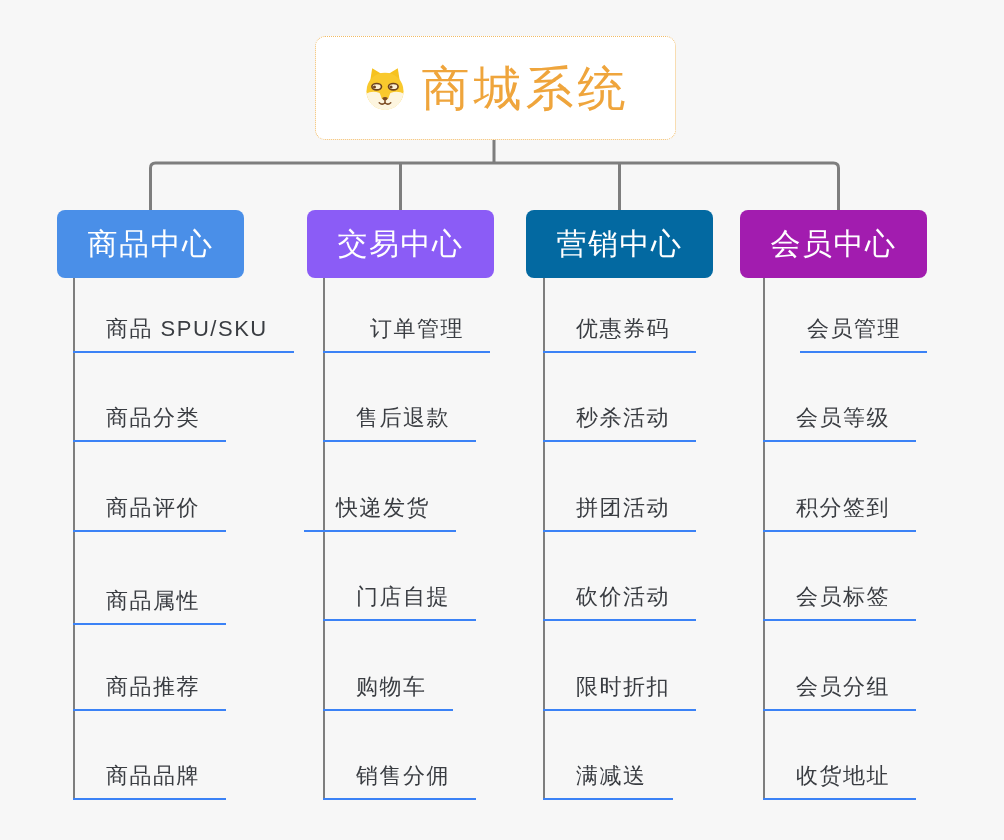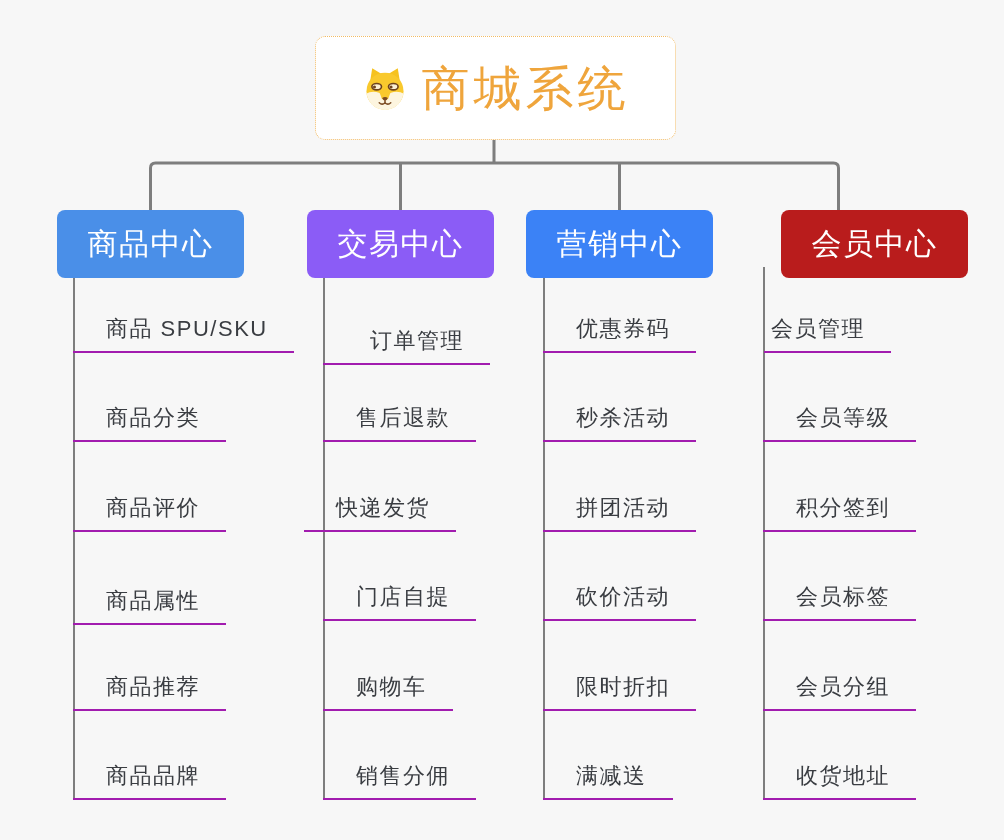--- a/index.html
+++ b/index.html
@@ -34,21 +34,21 @@
     display:flex;align-items:center;justify-content:center;
   }
   .branch-label{
     color:#ffffff;font-size:30px;letter-spacing:1.5px;font-weight:400;
     white-space:nowrap;line-height:1;
   }
 
   .leaf{
     position:absolute;
     padding:0 26px 9px 33px;
-    border-bottom:2px solid #a21caf;
+    border-bottom:2px solid #3b82f6;
     font-size:22px;letter-spacing:1.5px;
     color:#3a3d42;
     white-space:nowrap;
     line-height:26px;
   }
 </style>
 </head>
 <body>
 
 <div class="canvas">
@@ -88,38 +88,38 @@
       </div>
       <div class="leaf" style="left: 73px; top: 316px;">商品 SPU/SKU</div>
       <div class="leaf" style="left: 73px; top: 405px;">商品分类</div>
       <div class="leaf" style="left: 73px; top: 495px;">商品评价</div>
       <div class="leaf" style="left: 73px; top: 588px;">商品属性</div>
       <div class="leaf" style="left: 73px; top: 674px;">商品推荐</div>
       <div class="leaf" style="left: 73px; top: 763px;">商品品牌</div>
       <div class="branch-node" style="left: 307px; background: #8b5cf6;">
         <span class="branch-label">交易中心</span>
       </div>
-      <div class="leaf" style="left: 323px; top: 328px; padding-left: 47px;">订单管理</div>
+      <div class="leaf" style="left: 323px; top: 316px; padding-left: 47px;">订单管理</div>
       <div class="leaf" style="left: 323px; top: 405px;">售后退款</div>
       <div class="leaf" style="left: 304px; top: 495px; padding-left: 32px;">快递发货</div>
       <div class="leaf" style="left: 323px; top: 584px;">门店自提</div>
       <div class="leaf" style="left: 323px; top: 674px;">购物车</div>
       <div class="leaf" style="left: 323px; top: 763px;">销售分佣</div>
-      <div class="branch-node" style="left: 526px; background: #3b82f6;">
+      <div class="branch-node" style="left: 526px; background: #0369a1;">
         <span class="branch-label">营销中心</span>
       </div>
       <div class="leaf" style="left: 543px; top: 316px;">优惠券码</div>
       <div class="leaf" style="left: 543px; top: 405px;">秒杀活动</div>
       <div class="leaf" style="left: 543px; top: 495px;">拼团活动</div>
       <div class="leaf" style="left: 543px; top: 584px;">砍价活动</div>
       <div class="leaf" style="left: 543px; top: 674px;">限时折扣</div>
       <div class="leaf" style="left: 543px; top: 763px;">满减送</div>
-      <div class="branch-node" style="left: 781px; background: #b91c1c;">
+      <div class="branch-node" style="left: 740px; background: #a21caf;">
         <span class="branch-label">会员中心</span>
       </div>
-      <div class="leaf" style="left: 764px; top: 316px; padding-left: 7px;">会员管理</div>
+      <div class="leaf" style="left: 800px; top: 316px; padding-left: 7px;">会员管理</div>
       <div class="leaf" style="left: 763px; top: 405px;">会员等级</div>
       <div class="leaf" style="left: 763px; top: 495px;">积分签到</div>
       <div class="leaf" style="left: 763px; top: 584px;">会员标签</div>
       <div class="leaf" style="left: 763px; top: 674px;">会员分组</div>
       <div class="leaf" style="left: 763px; top: 763px;">收货地址</div>
     </div>
 </div>
 
 </body></html>

